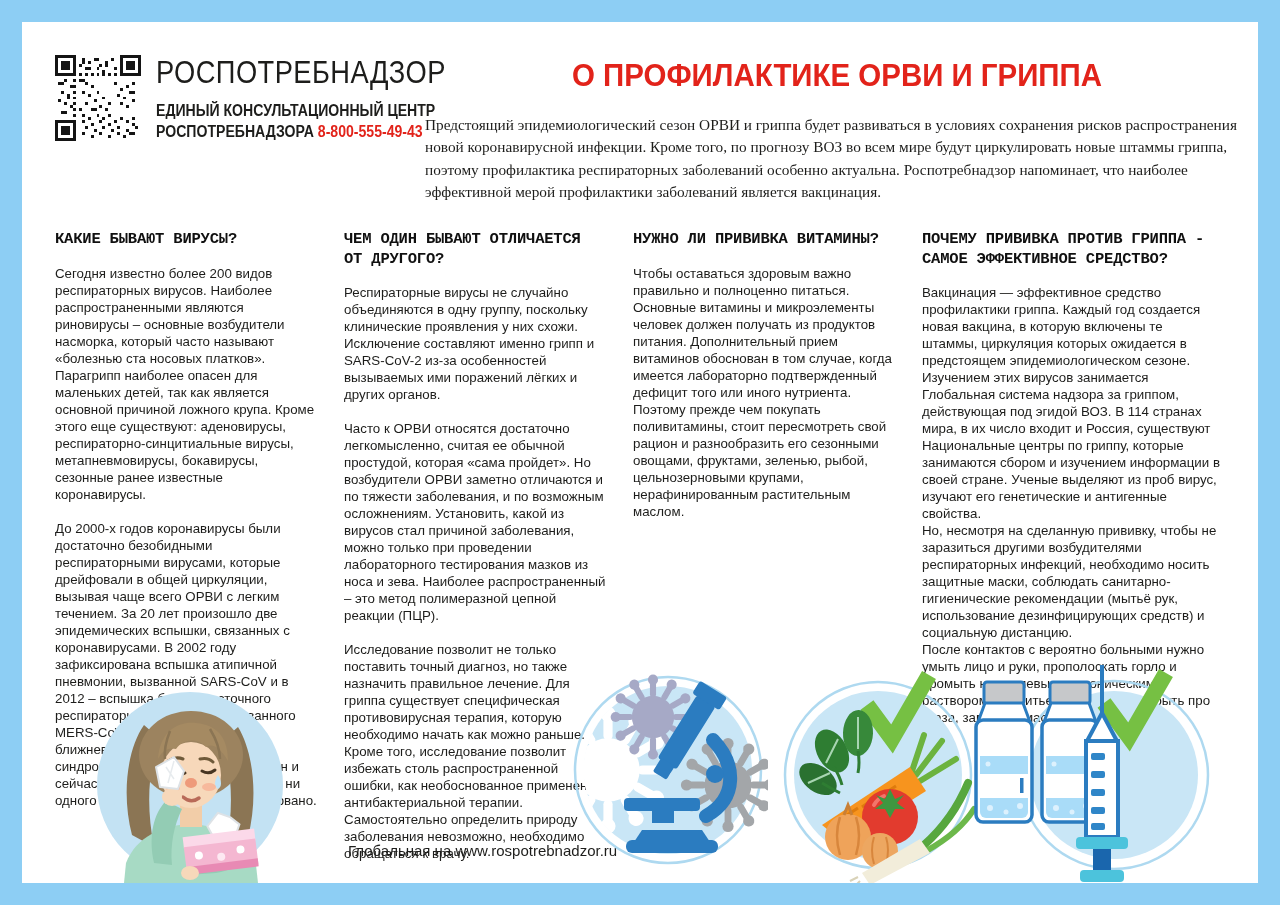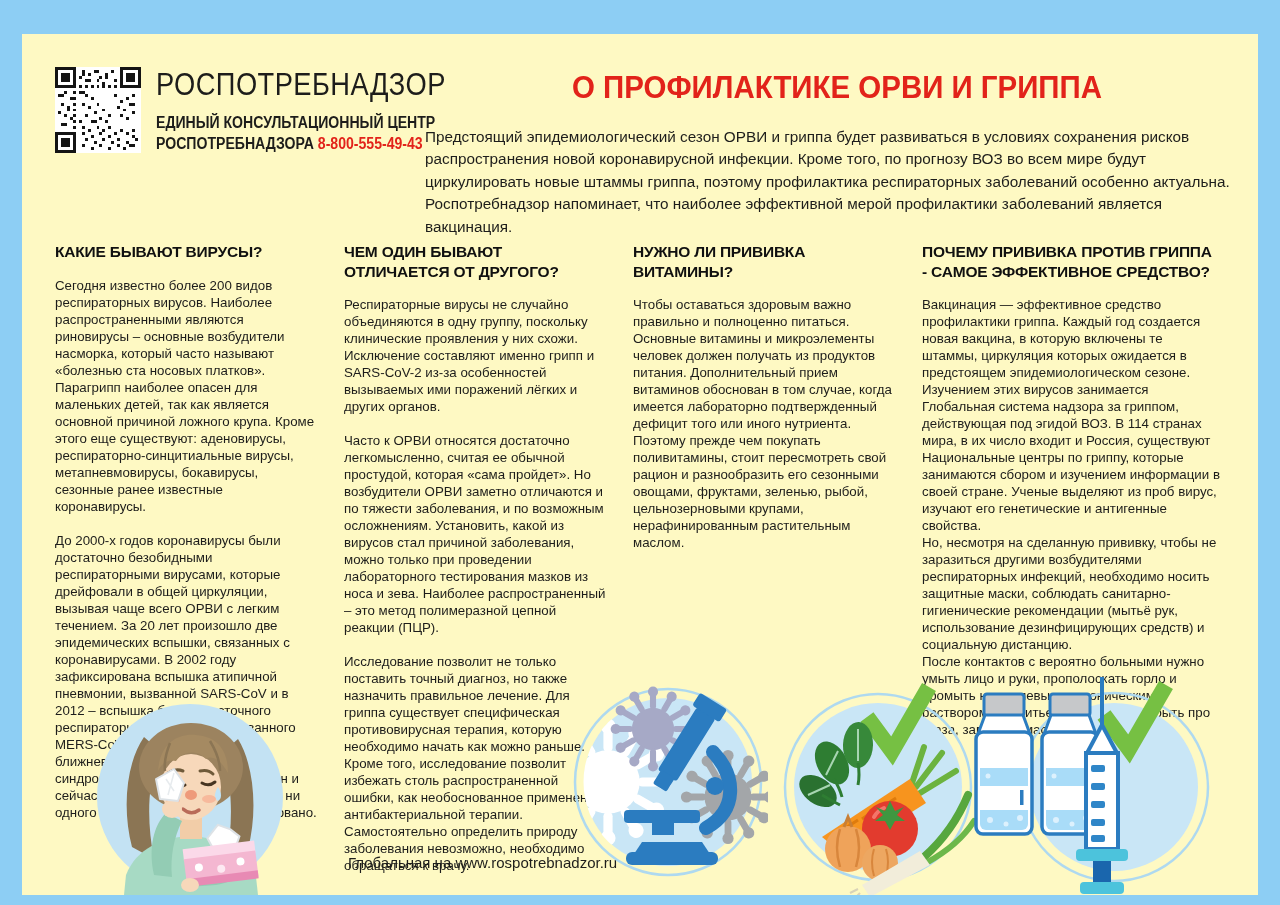--- a/index.html
+++ b/index.html
@@ -3,52 +3,53 @@
 <meta charset="utf-8">
 <style>
   html,body{margin:0;padding:0}
   body{
     width:1280px;height:905px;position:relative;overflow:hidden;
     background:#8dcef4;
     font-family:"Liberation Sans", sans-serif;
     -webkit-font-smoothing:antialiased;
   }
   .content{
-    position:absolute;left:22px;top:34px;width:1236px;height:861px;
-    background:#fef9c3;
+    position:absolute;left:22px;top:22px;width:1236px;height:861px;
+    background:#ffffff;
   }
   
   .qr{position:absolute;left:33px;top:33px;width:86px;height:86px}
   .brand{position:absolute;left:134px;top:34px;color:#1d1d1b}
   .brand-title{
     font-size:31px;line-height:34px;letter-spacing:.5px;white-space:nowrap;
     transform:scaleX(.88);transform-origin:0 0;
   }
   .brand-sub{
     margin-top:10px;font-weight:bold;font-size:16px;line-height:21px;white-space:nowrap;
     transform:scaleX(.88);transform-origin:0 0;
   }
   .phone{color:#e2231a}
   .main-title{
     position:absolute;left:400px;top:36px;width:830px;text-align:center;
     font-weight:bold;font-size:31px;color:#e2231a;white-space:nowrap;
     transform:scaleX(.95);transform-origin:50% 0;
   }
   .intro{
     position:absolute;left:403px;top:92px;width:818px;
-    font-size:15.3px;line-height:22.4px;color:#1d1d1b;font-weight:bold;
+    font-size:15.3px;line-height:22.4px;color:#1d1d1b;font-weight:bold;font-family:Liberation Serif, serif;
   }
   .intro{font-weight:normal}
   
   .cols{position:absolute;left:33px;top:208px;display:flex;gap:27px}
   .col{width:262px;font-size:13.3px;line-height:17px;color:#1d1d1b}
   .col:last-child{width:298px}
   .col h2{
     font-size:15.5px;line-height:19.5px;margin:0 0 15px;color:#101010;
     letter-spacing:-.2px;
+    font-family:Liberation Mono, monospace;
   }
   .col p{margin:0 0 17px}
   .col.tight p{margin:0}
   
   .footer-note{position:absolute;left:326px;top:820px;font-size:15px;color:#1d1d1b}
   
   .ill{position:absolute}
   .ill-woman{left:48px;top:645px}
   .ill-micro{left:546px;top:648px}
   .ill-veg{left:752px;top:645px}

